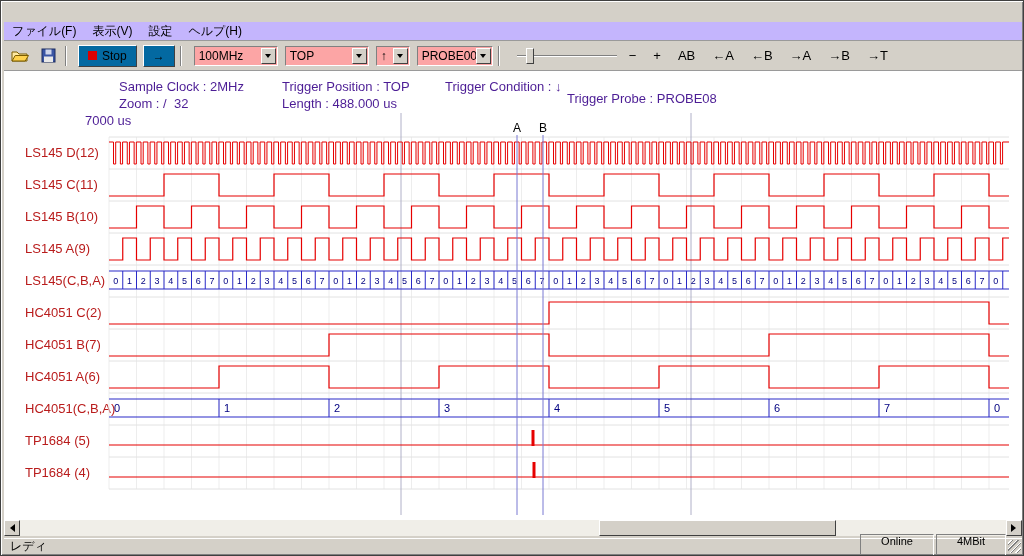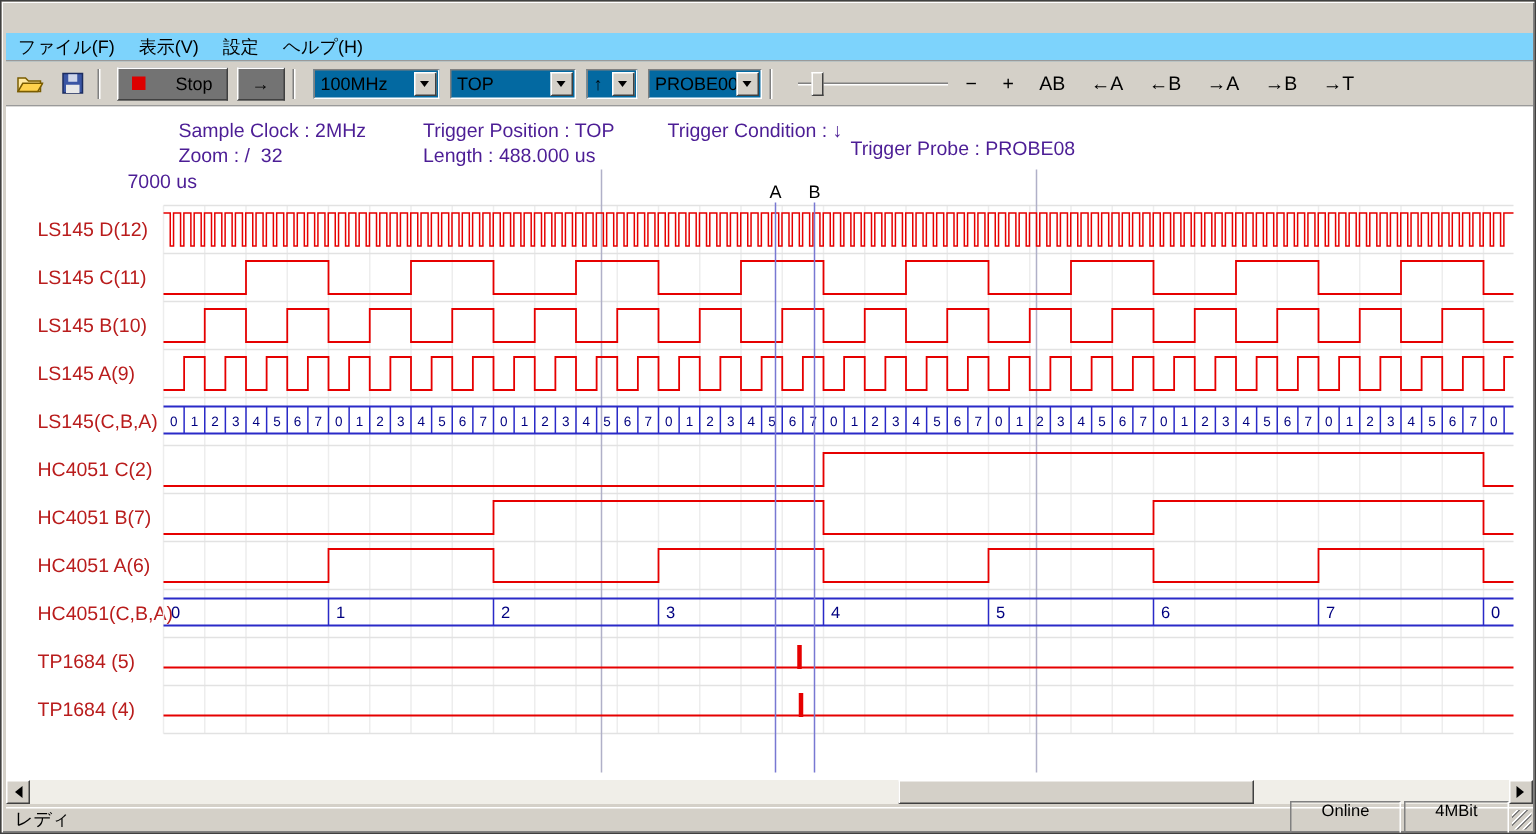--- a/index.html
+++ b/index.html
@@ -8,30 +8,30 @@
        box-shadow:inset 1px 1px 0 #fff, inset -1px -1px 0 #808080;overflow:hidden}
   .titlebar{position:absolute;left:3px;top:3px;width:1018px;height:18px;display:flex;align-items:center;
        background:linear-gradient(90deg,#0a246a 0%,#2a5bb0 55%,#a6caf0 100%);padding:0 3px;gap:3px}
   .title-text{flex:1;color:#fff;font-size:11px;font-weight:bold;white-space:nowrap;overflow:hidden}
   .cap-btn{width:16px;height:14px;background:#d4d0c8;border:1px solid;border-color:#fff #404040 #404040 #fff;
        display:flex;align-items:flex-end;justify-content:center;font-size:10px;font-weight:bold;color:#000;line-height:11px}
   .cap-btn.close{align-items:center;line-height:1}
   .min-glyph{display:block;width:6px;height:2px;background:#000;margin-bottom:2px}
   .max-glyph{display:block;width:8px;height:7px;border:1px solid #000;border-top-width:2px;margin-bottom:2px}
   .menubar{position:absolute;left:3px;top:21px;width:1018px;height:19px;display:flex;align-items:center;
-       font-size:12px;background:#7dd3fc;border-bottom:1px solid #9a9a9a}
+       font-size:12px;background:#c4b5fd;border-bottom:1px solid #9a9a9a}
   .menu-item{padding:2px 8px;cursor:default}
   .toolbar{position:absolute;left:3px;top:40px;width:1018px;height:30px;display:flex;align-items:center;
        background:#d4d0c8;border-bottom:1px solid #9a9a9a}
   .tb-ico{width:24px;height:22px;background:transparent;border:1px solid transparent;display:flex;align-items:center;justify-content:center;margin-left:4px}
   .tb-sep{width:2px;height:20px;border-left:1px solid #808080;border-right:1px solid #fff;margin:0 5px}
-  .tb-btn{height:22px;display:flex;align-items:center;gap:20px;background:#737373;border:1px solid;
+  .tb-btn{height:22px;display:flex;align-items:center;gap:5px;background:#0369a1;border:1px solid;
        border-color:#fff #404040 #404040 #fff;padding:0 9px;font-size:12px;margin-left:6px}
   .stop-sq{width:9px;height:9px;background:#dd0000;display:inline-block}
-  .combo{height:20px;background:#0369a1;border:1px solid;border-color:#808080 #fff #fff #808080;display:flex;
+  .combo{height:20px;background:#fca5a5;border:1px solid;border-color:#808080 #fff #fff #808080;display:flex;
        align-items:center;margin-left:7px;font-size:12px;position:relative;padding-left:4px}
   .combo-btn{position:absolute;right:1px;top:1px;bottom:1px;width:15px;background:#d4d0c8;border:1px solid;
        border-color:#fff #404040 #404040 #fff;display:flex;align-items:center;justify-content:center}
   .tri-down{width:0;height:0;border:3px solid transparent;border-top:4px solid #000;margin-top:4px}
   .tri-left{width:0;height:0;border:4px solid transparent;border-right:5px solid #000;margin-left:-3px}
   .tri-right{width:0;height:0;border:4px solid transparent;border-left:5px solid #000;margin-right:-3px}
   .w84{width:84px}.w32{width:34px}.w76{width:76px}
   .slider{position:relative;width:100px;height:20px;margin-left:12px}
   .slider-track{position:absolute;left:0;right:0;top:9px;height:2px;border-top:1px solid #808080;border-bottom:1px solid #fff}
   .slider-thumb{position:absolute;left:9px;top:2px;width:8px;height:16px;background:#d4d0c8;border:1px solid;border-color:#fff #404040 #404040 #fff}

